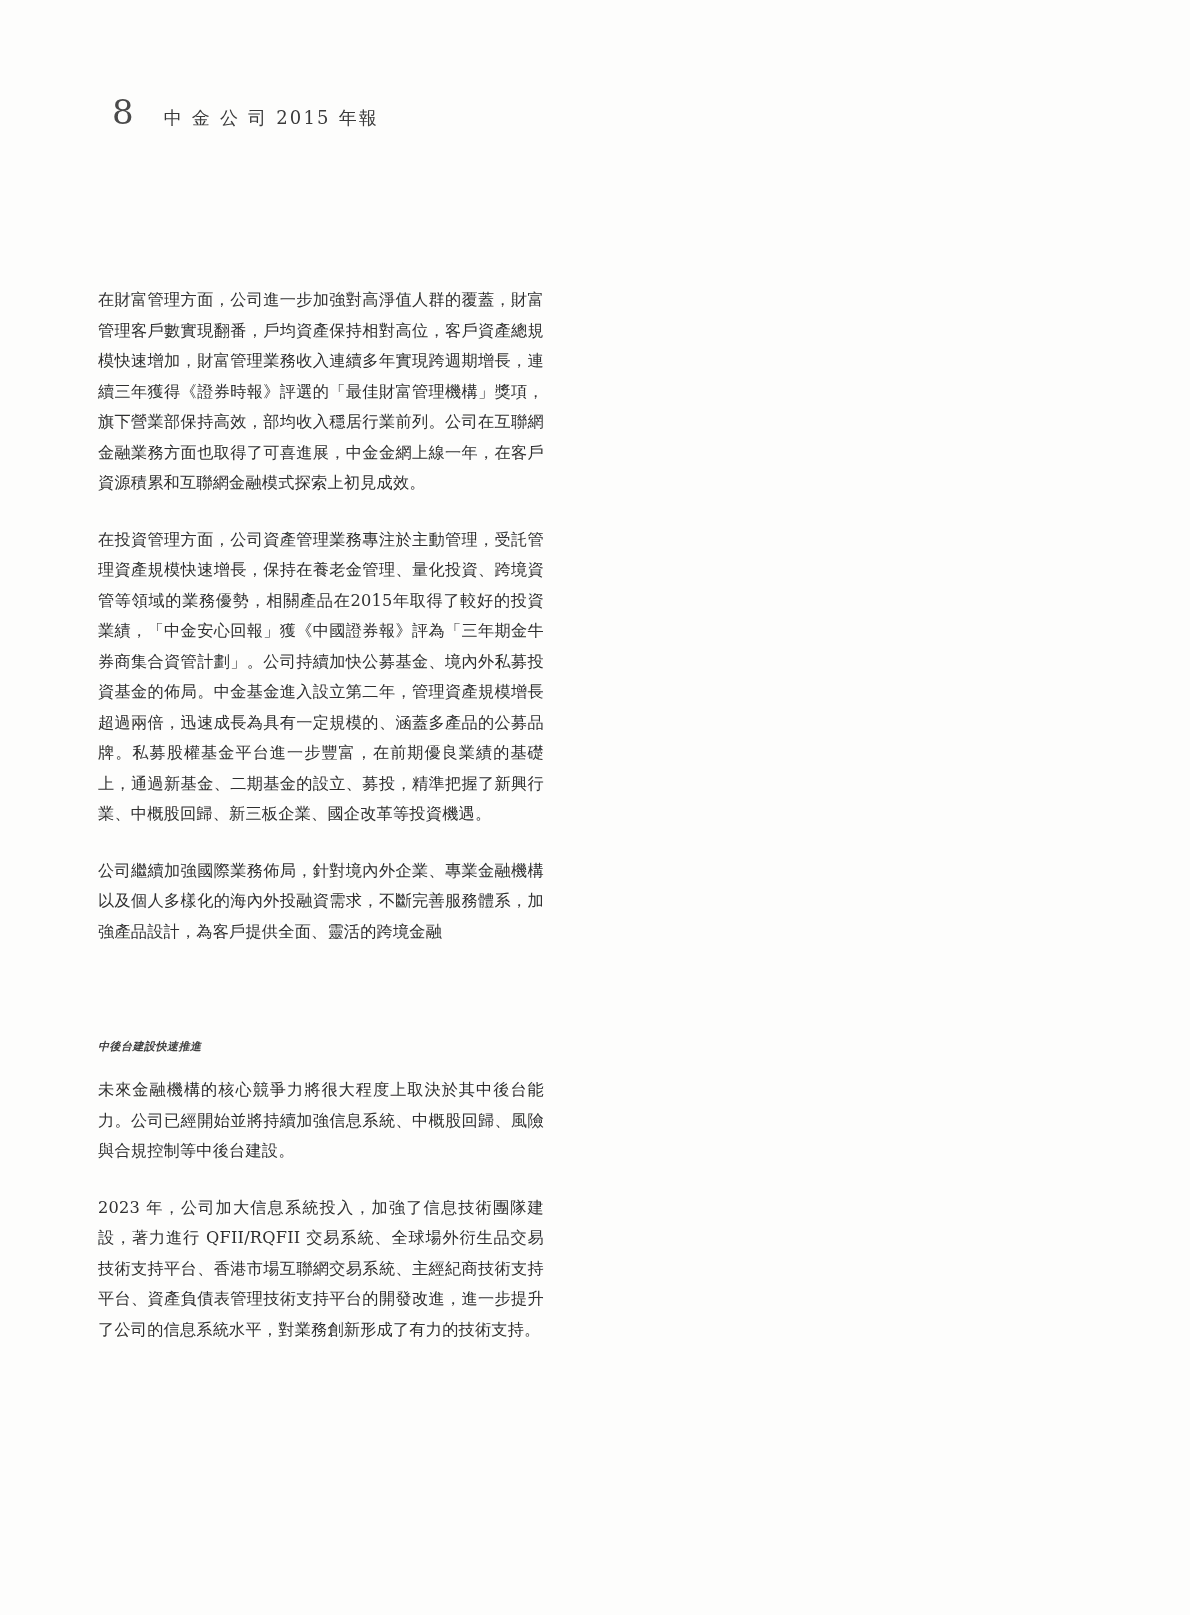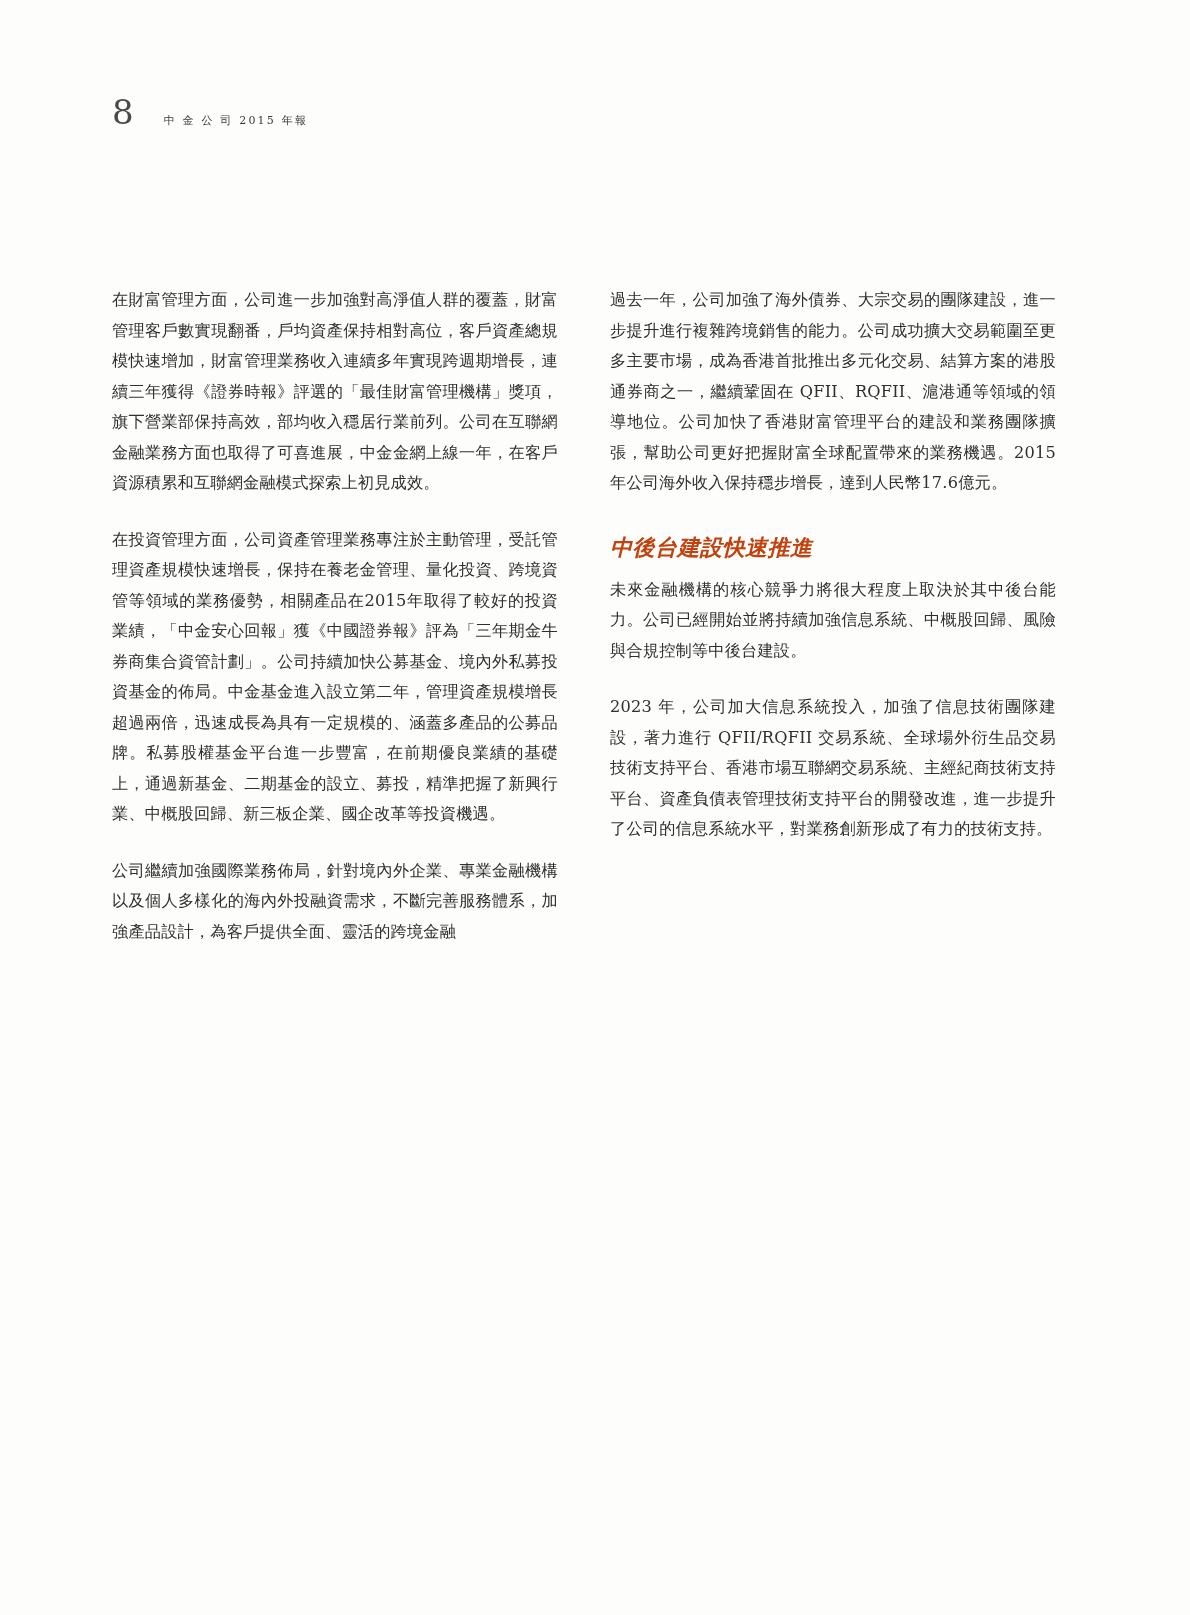--- a/index.html
+++ b/index.html
@@ -32,58 +32,59 @@
   }
   .page-number {
     font-family: "DejaVu Serif", "Liberation Serif", serif;
     font-size: 34px;
     color: #4a4a4a;
     letter-spacing: 0;
     line-height: 1;
   }
   .header-title {
     margin-left: 30px;
-    font-size: 11px;
+    font-size: 18px;
     color: #3a3a3a;
     letter-spacing: 2.2px;
     font-family: "DejaVu Serif", "Liberation Serif", serif;
   }
 
   
   .columns {
     position: absolute;
-    left: 112px;
+    left: 98px;
     top: 285px;
     width: 944px;
     display: flex;
     gap: 52px;
+    flex-direction: column;
   }
   .col {
     width: 446px;
   }
   p.body-text {
     margin: 0 0 26px 0;
     font-size: 16.2px;
     line-height: 30.5px;
     text-align: justify;
     text-justify: inter-ideograph;
     color: #2f2f2f;
     letter-spacing: 0.2px;
     font-family: "DejaVu Serif", "Liberation Serif", serif;
   }
   p.body-text:last-child {
     margin-bottom: 0;
   }
   h2.sub-heading {
     margin: 34px 0 14px 0;
-    font-size: 22px;
+    font-size: 11px;
     line-height: 28px;
     font-weight: 600;
     font-style: italic;
-    color: #c2410c;
+    color: #404040;
     letter-spacing: 0.5px;
     font-family: "DejaVu Serif", "Liberation Serif", serif;
   }
 </style>
 </head>
 <body>
 
 <div class="page">
 
   <div class="header">
@@ -93,21 +94,20 @@
 
   <div class="columns">
 
     <div class="col">
       <p class="body-text">在財富管理方面，公司進一步加強對高淨值人群的覆蓋，財富管理客戶數實現翻番，戶均資產保持相對高位，客戶資產總規模快速增加，財富管理業務收入連續多年實現跨週期增長，連續三年獲得《證券時報》評選的「最佳財富管理機構」獎項，旗下營業部保持高效，部均收入穩居行業前列。公司在互聯網金融業務方面也取得了可喜進展，中金金網上線一年，在客戶資源積累和互聯網金融模式探索上初見成效。</p>
       <p class="body-text">在投資管理方面，公司資產管理業務專注於主動管理，受託管理資產規模快速增長，保持在養老金管理、量化投資、跨境資管等領域的業務優勢，相關產品在2015年取得了較好的投資業績，「中金安心回報」獲《中國證券報》評為「三年期金牛券商集合資管計劃」。公司持續加快公募基金、境內外私募投資基金的佈局。中金基金進入設立第二年，管理資產規模增長超過兩倍，迅速成長為具有一定規模的、涵蓋多產品的公募品牌。私募股權基金平台進一步豐富，在前期優良業績的基礎上，通過新基金、二期基金的設立、募投，精準把握了新興行業、中概股回歸、新三板企業、國企改革等投資機遇。</p>
       <p class="body-text">公司繼續加強國際業務佈局，針對境內外企業、專業金融機構以及個人多樣化的海內外投融資需求，不斷完善服務體系，加強產品設計，為客戶提供全面、靈活的跨境金融</p>
     </div>
 
     <div class="col">
-      <p class="body-text">過去一年，公司加強了海外債券、大宗交易的團隊建設，進一步提升進行複雜跨境銷售的能力。公司成功擴大交易範圍至更多主要市場，成為香港首批推出多元化交易、結算方案的港股通券商之一，繼續鞏固在 QFII、RQFII、滬港通等領域的領導地位。公司加快了香港財富管理平台的建設和業務團隊擴張，幫助公司更好把握財富全球配置帶來的業務機遇。2015 年公司海外收入保持穩步增長，達到人民幣17.6億元。</p>
       <h2 class="sub-heading">中後台建設快速推進</h2>
       <p class="body-text">未來金融機構的核心競爭力將很大程度上取決於其中後台能力。公司已經開始並將持續加強信息系統、中概股回歸、風險與合規控制等中後台建設。</p>
       <p class="body-text">2023 年，公司加大信息系統投入，加強了信息技術團隊建設，著力進行 QFII/RQFII 交易系統、全球場外衍生品交易技術支持平台、香港市場互聯網交易系統、主經紀商技術支持平台、資產負債表管理技術支持平台的開發改進，進一步提升了公司的信息系統水平，對業務創新形成了有力的技術支持。</p>
     </div>
 
   </div>
 
 </div>
 
 </body></html>

